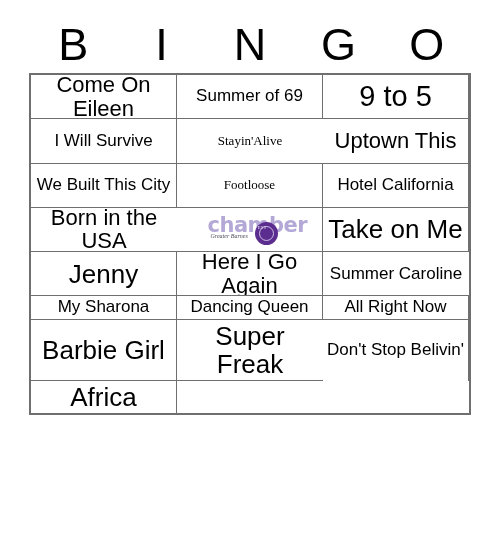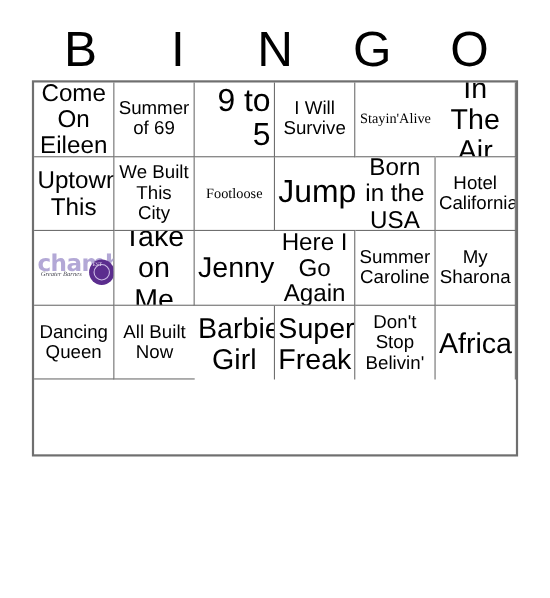--- a/index.html
+++ b/index.html
@@ -45,21 +45,21 @@
   
   #grid {
     position: absolute;
     left: 29px;
     top: 73px;
     width: 442px;
     height: 342px;
     border: 2px solid #6f6f6f;
     box-sizing: border-box;
     display: grid;
-    grid-template-columns: repeat(6, 1fr);
+    grid-template-columns: repeat(3, 1fr);
     grid-template-rows: repeat(5, 1fr);
     background: #ffffff;
   }
   .cell {
     border-right: 1px solid #6f6f6f;
     border-bottom: 1px solid #6f6f6f;
     box-sizing: border-box;
     display: flex;
     align-items: center;
     justify-content: center;
@@ -71,21 +71,21 @@
   .cell:nth-child(n+21) { border-bottom: none; }
 
   .cell-text {
     display: block;
     width: 100%;
     line-height: 1.08;
     font-weight: 400;
   }
 
   
-  .fs-xxl .cell-text { font-size: 29px; text-align: right; }
+  .fs-xxl .cell-text { font-size: 29px; }
   .fs-xl  .cell-text { font-size: 26px; }
   .fs-lg  .cell-text { font-size: 22px; }
   .fs-md  .cell-text { font-size: 17px; }
   .fs-sm  .cell-text { font-size: 17px; }
   .fs-xs  .cell-text { font-size: 13px; font-family: Liberation Serif, serif; }
 
   
   .free-cell {
     position: relative;
   }
@@ -173,41 +173,35 @@
     <div class="cell fs-xxl">
         <span class="cell-text">9 to 5</span>
       </div>
     <div class="cell fs-md">
         <span class="cell-text">I Will Survive</span>
       </div>
     <div class="cell fs-xs">
         <span class="cell-text">Stayin'Alive</span>
       </div>
 
-    <div class="cell fs-xl">
-        <span class="cell-text">In The Air</span>
-      </div>
     <div class="cell fs-lg">
         <span class="cell-text">Uptown This</span>
       </div>
     <div class="cell fs-md">
         <span class="cell-text">We Built This City</span>
       </div>
     <div class="cell fs-xs">
         <span class="cell-text">Footloose</span>
       </div>
-    <div class="cell fs-xxl">
-        <span class="cell-text">Jump</span>
-      </div>
-
-    <div class="cell fs-lg">
-        <span class="cell-text">Born in the USA</span>
-      </div>
+
     <div class="cell fs-sm">
         <span class="cell-text">Hotel California</span>
+      </div>
+    <div class="cell fs-lg">
+        <span class="cell-text">Born in the USA</span>
       </div>
     <div class="cell free-cell">
       <div id="logo">
         <div id="logo-word">chamber</div>
         <div id="logo-tagline">Greater Barnes</div>
         <div id="logo-seal">
           <div id="logo-seal-inner"></div>
           <div id="logo-seal-mark">EST</div>
         </div>
       </div>
@@ -225,21 +219,21 @@
     <div class="cell fs-md">
         <span class="cell-text">Summer Caroline</span>
       </div>
     <div class="cell fs-md">
         <span class="cell-text">My Sharona</span>
       </div>
     <div class="cell fs-md">
         <span class="cell-text">Dancing Queen</span>
       </div>
     <div class="cell fs-md">
-        <span class="cell-text">All Built Now</span>
+        <span class="cell-text">All Right Now</span>
       </div>
 
     <div class="cell fs-xl">
         <span class="cell-text">Barbie Girl</span>
       </div>
     <div class="cell fs-xl">
         <span class="cell-text">Super Freak</span>
       </div>
     <div class="cell fs-md">
         <span class="cell-text">Don't Stop Belivin'</span>

